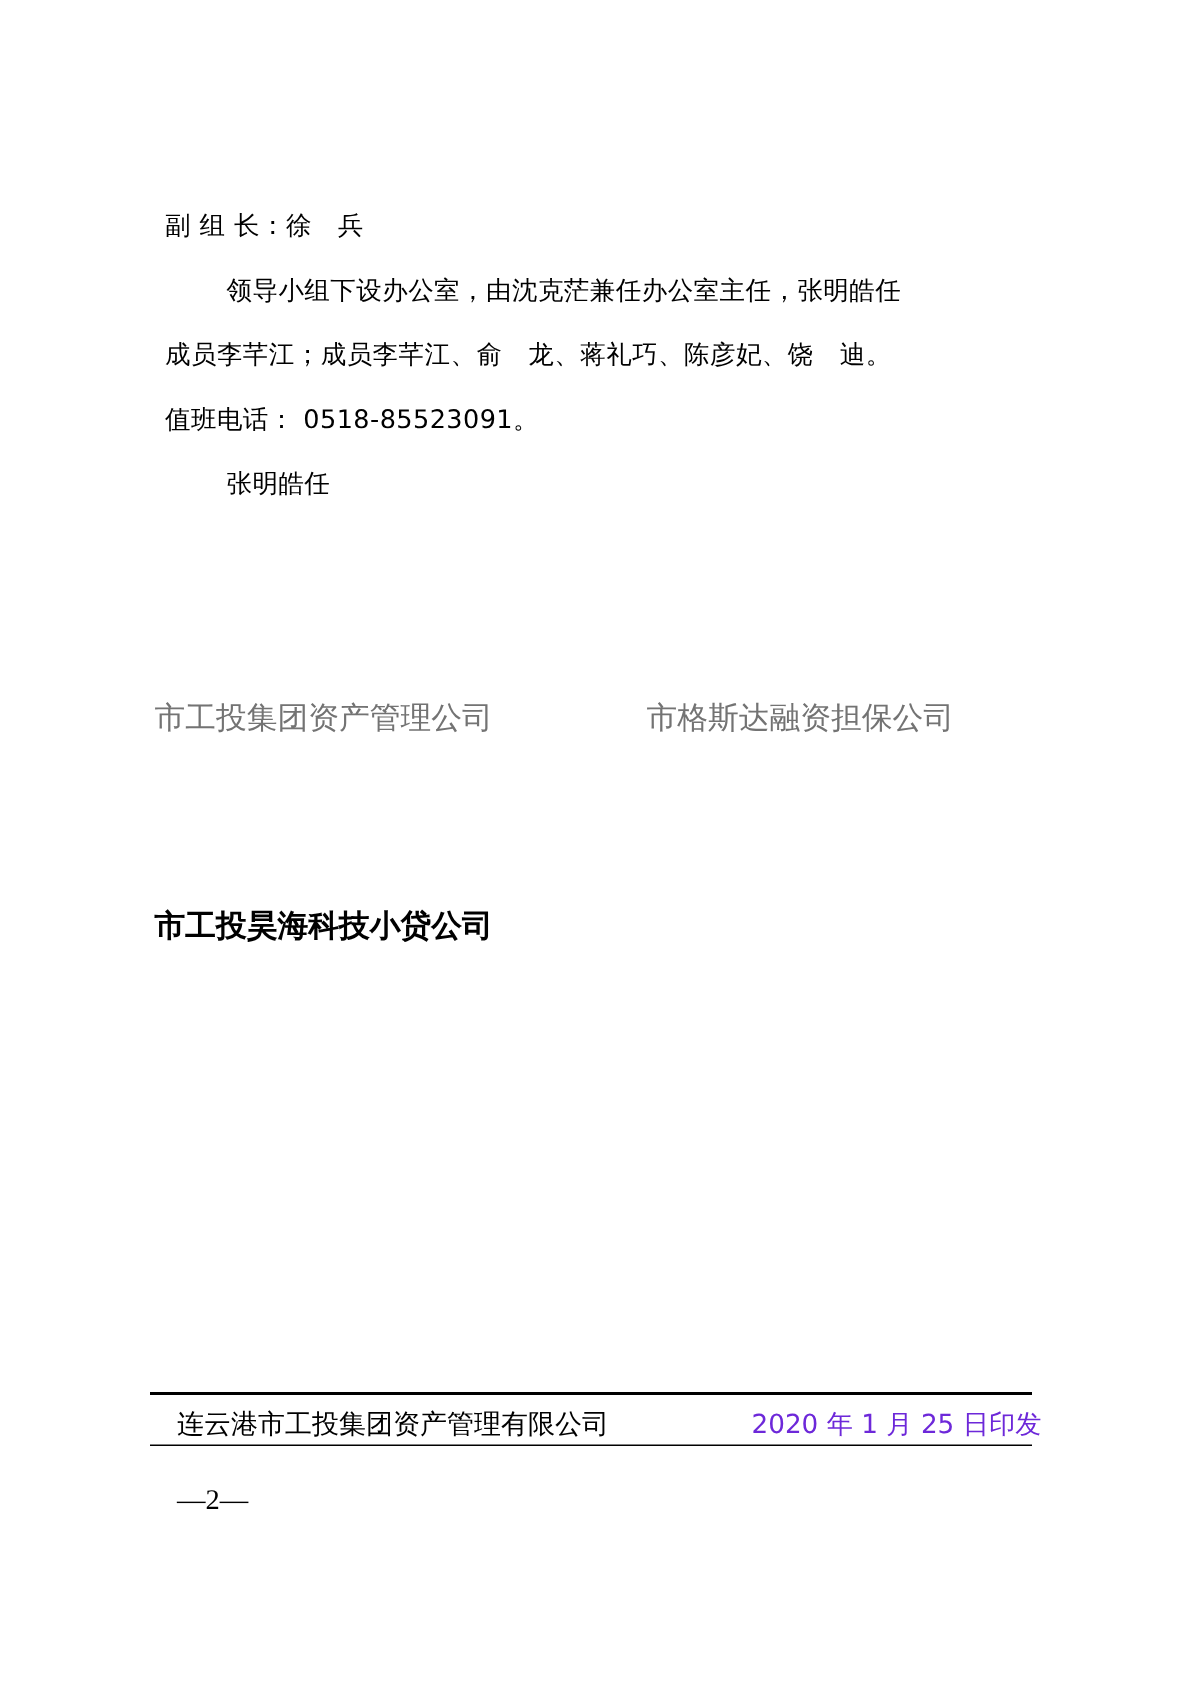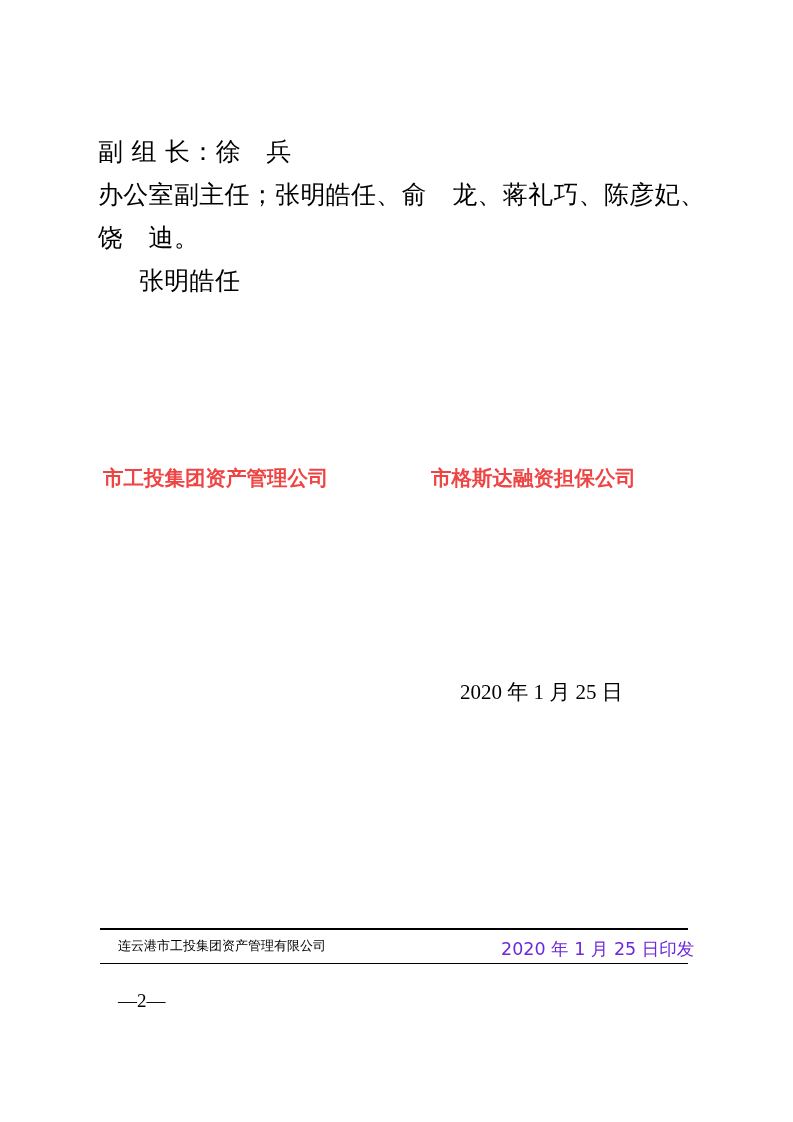--- a/index.html
+++ b/index.html
@@ -14,46 +14,46 @@
   .page {
     position: relative;
     width: 793px;
     height: 1122px;
     background: #ffffff;
     overflow: hidden;
     box-sizing: border-box;
   }
   .body-text {
     position: absolute;
-    left: 98px;
+    left: 110px;
     top: 130px;
     width: 610px;
     font-family: "DejaVu Sans", "Liberation Sans", sans-serif;
-    font-size: 25px;
+    font-size: 17px;
     line-height: 43px;
     color: #000000;
     letter-spacing: 0.3px;
   }
   .body-text p {
     margin: 0;
     white-space: pre-wrap;
   }
   .indent {
     text-indent: 41px;
   }
   .sign-block {
     position: absolute;
     left: 103px;
     top: 462px;
     width: 620px;
     font-family: "DejaVu Sans", "Liberation Sans", sans-serif;
     font-size: 20.5px;
-    font-weight: bold;
+    font-weight: normal;
     line-height: 32px;
-    color: #ef4444;
+    color: #737373;
   }
   .sign-row {
     display: block;
     white-space: pre;
   }
   .sign-row-2 {
     position: absolute;
     left: 103px;
     top: 603px;
     font-family: "DejaVu Sans", "Liberation Sans", sans-serif;
@@ -85,21 +85,21 @@
     top: 963px;
     width: 588px;
     height: 1px;
     background: #000000;
   }
   .footer-left {
     position: absolute;
     left: 118px;
     top: 937px;
     font-family: Liberation Sans, sans-serif;
-    font-size: 13px;
+    font-size: 18px;
     color: #000000;
     white-space: pre;
   }
   .footer-right {
     position: absolute;
     left: 501px;
     top: 937px;
     font-family: "DejaVu Sans", "Liberation Sans", sans-serif;
     font-size: 17.5px;
     color: #6d28d9;
@@ -115,30 +115,32 @@
     white-space: pre;
   }
 </style>
 </head>
 <body>
 
 <div class="page">
 
   <div class="body-text">
     <p>副 组 长：徐　兵</p>
-    <p>办公室副主任；张明皓任、俞　龙、蒋礼巧、陈彦妃、饶　迪。</p>
+    <p class="indent">领导小组下设办公室，由沈克茫兼任办公室主任，张明皓任</p>
+    <p>成员李芊江；成员李芊江、俞　龙、蒋礼巧、陈彦妃、饶　迪。</p>
+    <p>值班电话： 0518-85523091。</p>
     <p class="indent">张明皓任</p>
   </div>
 
   <div class="sign-block">
     <span class="sign-row"><span>市工投集团资产管理公司</span><span>　　　　　</span><span>市格斯达融资担保公司</span></span>
   </div>
 
+  <div class="sign-row-2">市工投昊海科技小贷公司</div>
 
-  <div class="date-line">2020 年 1 月 25 日</div>
 
   <div class="footer-rule-top"></div>
   <div class="footer-left">连云港市工投集团资产管理有限公司</div>
   <div class="footer-right">2020 年 1 月 25 日印发</div>
   <div class="footer-rule-bottom"></div>
 
   <div class="page-number">—2—</div>
 
 </div>
 

